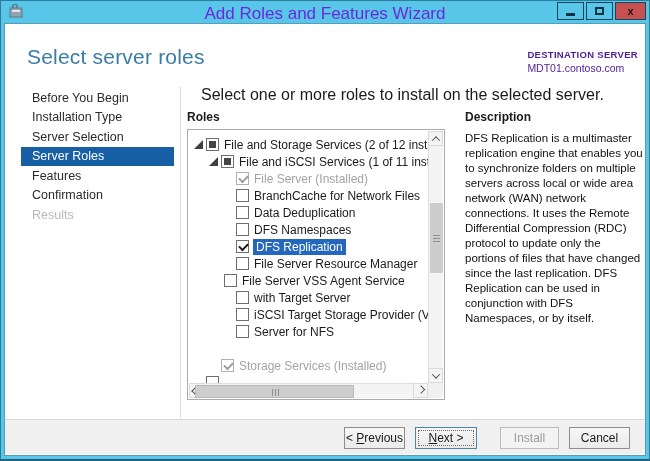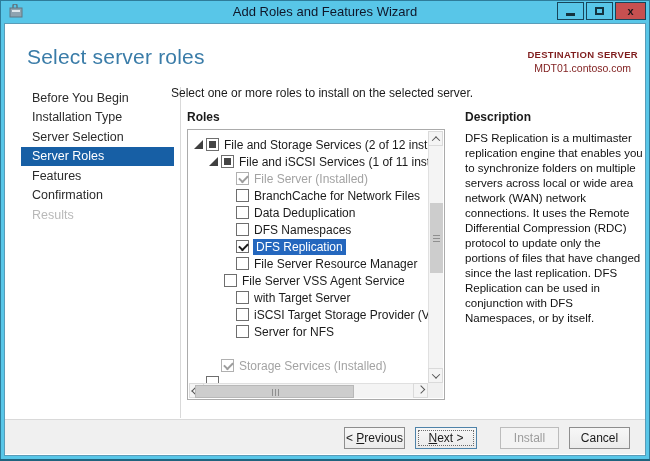--- a/index.html
+++ b/index.html
@@ -7,46 +7,46 @@
     --nav-sel:#175fa5; --list-sel:#2467be; --disabled:#a3a3a3; --text:#1b1b1b;
   }
   *{box-sizing:border-box;margin:0;padding:0;}
   body{font-family:"Liberation Sans",sans-serif;color:var(--text);background:#888;}
   .window{position:relative;width:650px;height:461px;background:var(--titlebar);overflow:hidden;
           box-shadow:inset 0 0 0 1px #2e7c9a;}
   .window::after{content:'';position:absolute;left:0;right:0;bottom:0;height:2px;background:#20637e;}
 
   
   .titlebar{position:absolute;left:0;top:0;right:0;height:23px;}
-  .title{position:absolute;left:0;right:0;top:4px;text-align:center;font-size:13px;color:#0f172a;}
+  .title{position:absolute;left:0;right:0;top:4px;text-align:center;font-size:17px;color:#6d28d9;}
   .app-icon{position:absolute;left:9px;top:4px;width:15px;height:14px;}
   .winctl{position:absolute;top:2px;right:4px;display:flex;}
   .ctl{width:27px;height:18px;border:1px solid #17455a;margin-left:2px;display:flex;align-items:center;justify-content:center;cursor:default;}
   .ctl.close{width:31px;background:var(--close);}
   .glyph-min{width:9px;height:3px;background:#14333f;margin-top:7px;}
   .glyph-max{width:9px;height:8px;border:2px solid #14333f;background:transparent;}
   .glyph-close{font-size:11px;font-weight:bold;color:#1d1418;line-height:1;}
 
   
   .content-bg{position:absolute;left:4px;right:4px;top:23px;bottom:5px;background:#fff;border:1px solid #5a9cb8;}
 
   .page-title{position:absolute;left:27px;top:45px;font-size:21px;font-weight:300;color:var(--heading);letter-spacing:.2px;}
-  .dest{position:absolute;right:12px;top:49px;text-align:center;color:#7f1d1d;}
+  .dest{position:absolute;right:12px;top:49px;text-align:left;color:#4c1d95;}
   .dest .l1{font-size:9.5px;font-weight:bold;letter-spacing:.3px;}
   .dest .l2{font-size:10.5px;margin-top:2px;}
 
   
   .sidebar{position:absolute;left:21px;top:88px;width:153px;}
   .nav-item{height:19.5px;display:flex;align-items:center;padding-left:11px;font-size:12.5px;color:#2b2b2b;cursor:default;}
   .nav-item.selected{background:var(--nav-sel);color:#fff;}
   .nav-item.disabled{color:#b9b9b9;}
   .divider{position:absolute;left:180px;top:87px;height:331px;width:1px;background:#d9d9d9;}
 
   
-  .instruction{position:absolute;left:171px;top:86px;font-size:12px;text-align:center;}
+  .instruction{position:absolute;left:201px;top:86px;font-size:16px;text-align:center;}
   .roles-label{position:absolute;left:187px;top:110px;font-size:12px;font-weight:bold;}
 
   .listbox{position:absolute;left:187px;top:129px;width:258px;height:271px;border:1px solid #ababab;background:#fff;}
   .rows{position:absolute;left:1px;top:1px;right:16px;bottom:16px;overflow:hidden;}
   .tree-row{position:absolute;left:0;right:0;height:17px;display:flex;align-items:center;font-size:12px;white-space:nowrap;}
   .expander{width:9px;height:9px;margin-right:3px;flex:none;}
   .expander.expanded{background:#404040;clip-path:polygon(100% 0,100% 100%,0 100%);}
   .exp-spacer{width:12px;flex:none;}
   .cb{width:13px;height:13px;background:#fff;border:1px solid #6e6e6e;position:relative;flex:none;margin-right:5px;}
   .cb.indeterminate::after{content:'';position:absolute;inset:2px;background:#454545;}

